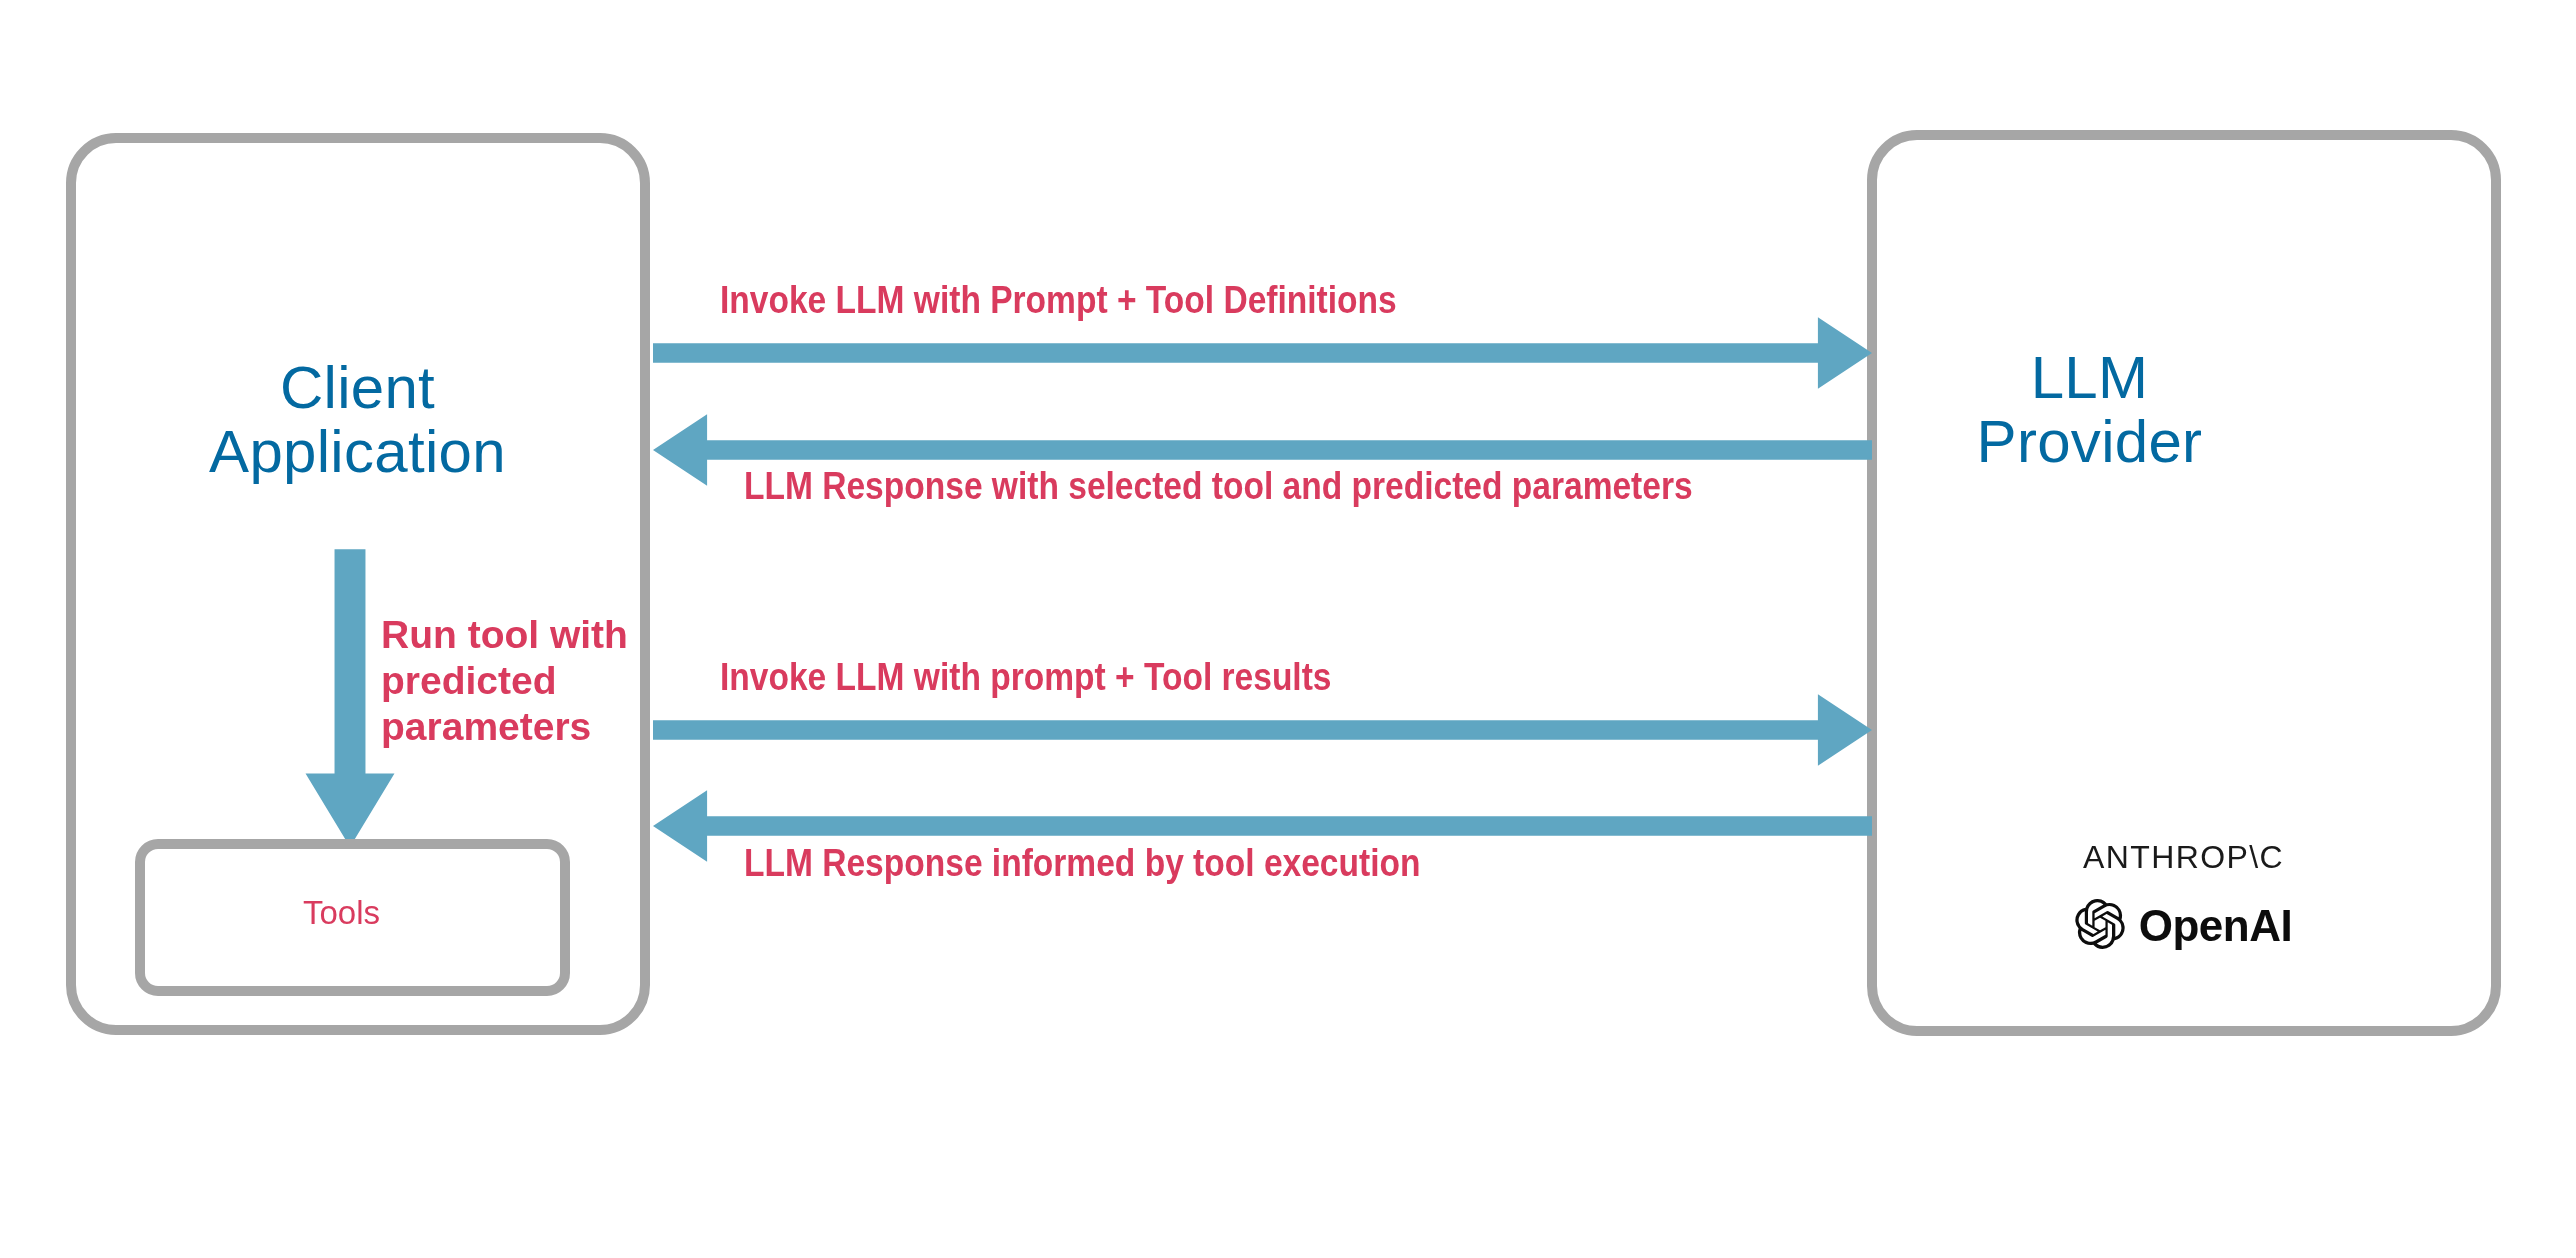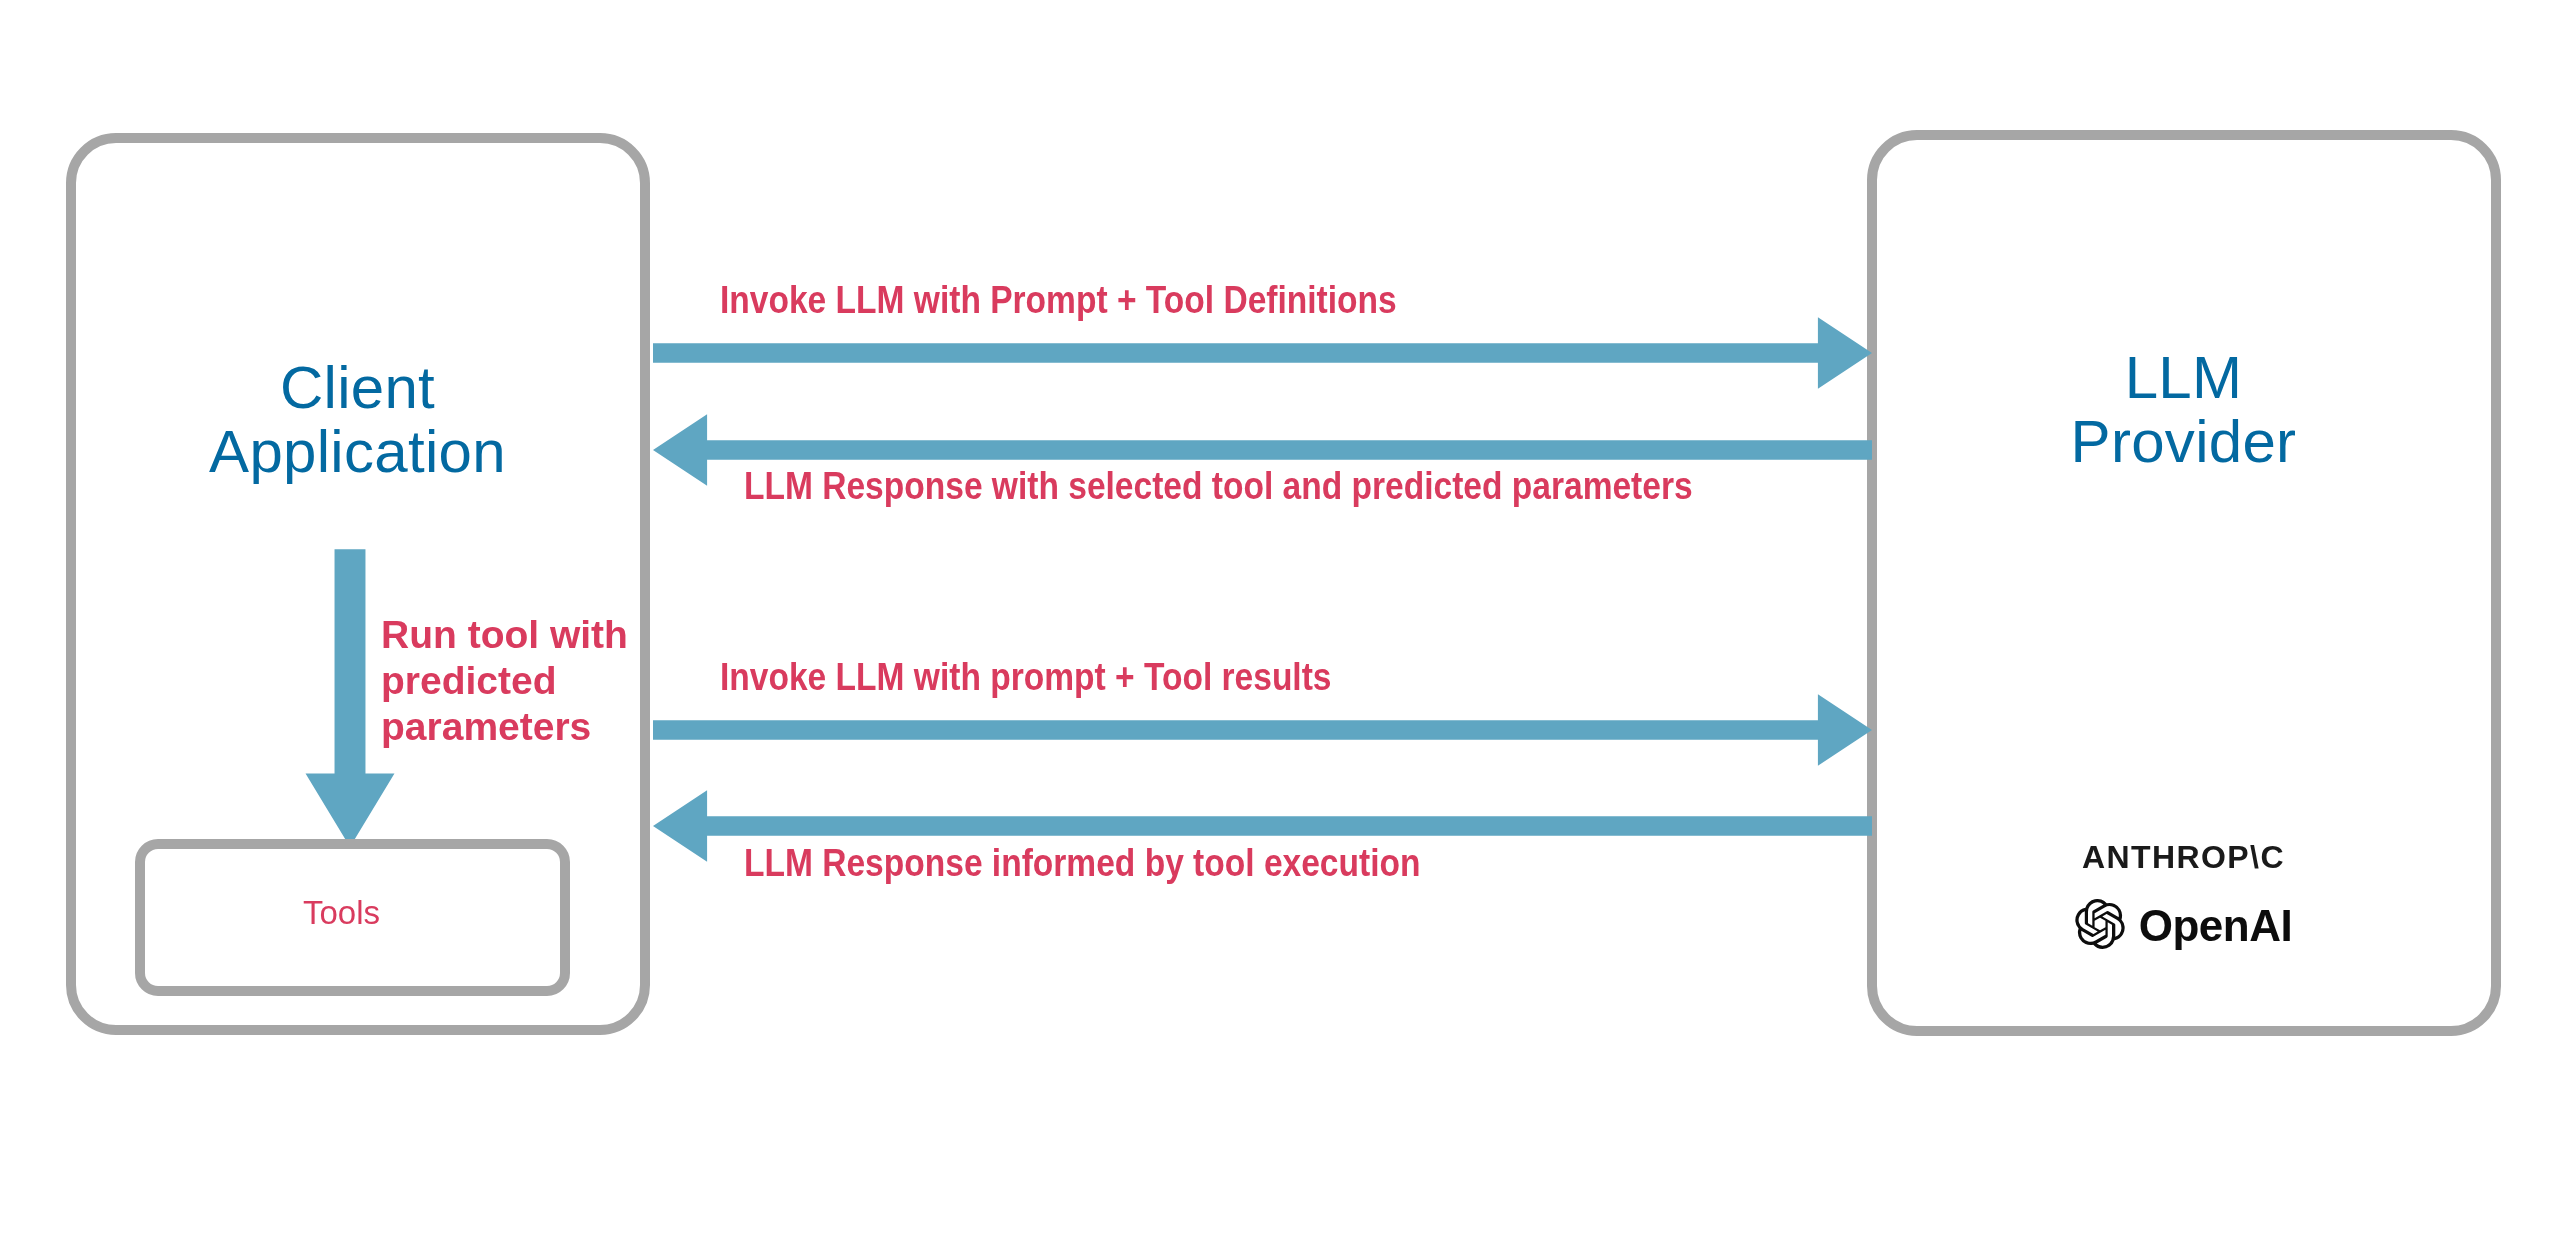--- a/index.html
+++ b/index.html
@@ -46,21 +46,21 @@
     position: absolute;
     color: #0369a1;
     font-size: 60px;
     line-height: 1.07;
     font-weight: 400;
     text-align: center;
     letter-spacing: 0.3px;
     white-space: pre-line;
   }
   #client-title   { left: 85px;   top: 356px; width: 545px; }
-  #provider-title { left: 1886px; top: 346px; width: 595px; }
+  #provider-title { left: 1792px; top: 346px; width: 595px; }
 
   .tools-label {
     position: absolute;
     left: 135px;
     top: 894px;
     width: 413px;
     text-align: center;
     color: #d93b5e;
     font-size: 33px;
     font-weight: 400;
@@ -114,21 +114,21 @@
 
   
   .logo-anthropic {
     position: absolute;
     left: 1886px;
     top: 839px;
     width: 595px;
     text-align: center;
     color: #1a1a1a;
     font-size: 32px;
-    font-weight: bold;
+    font-weight: normal;
     letter-spacing: 1.4px;
   }
   .logo-openai {
     position: absolute;
     left: 1886px;
     top: 899px;
     width: 595px;
     display: flex;
     align-items: center;
     justify-content: center;

